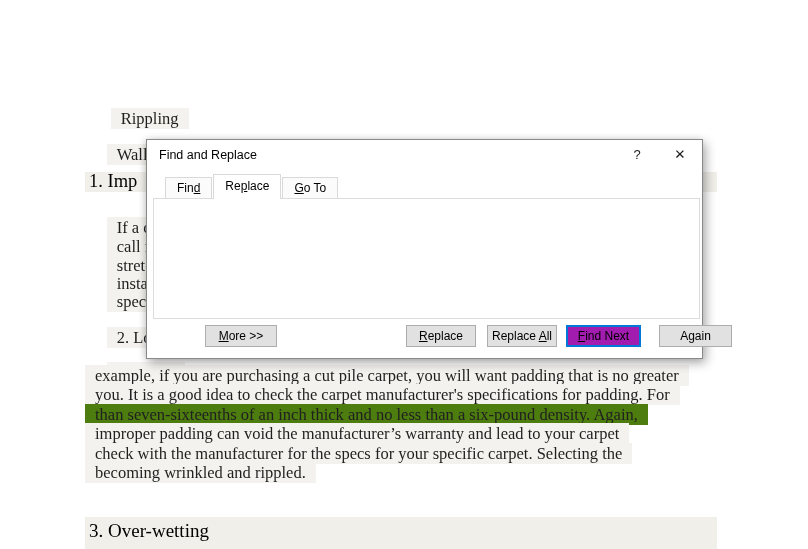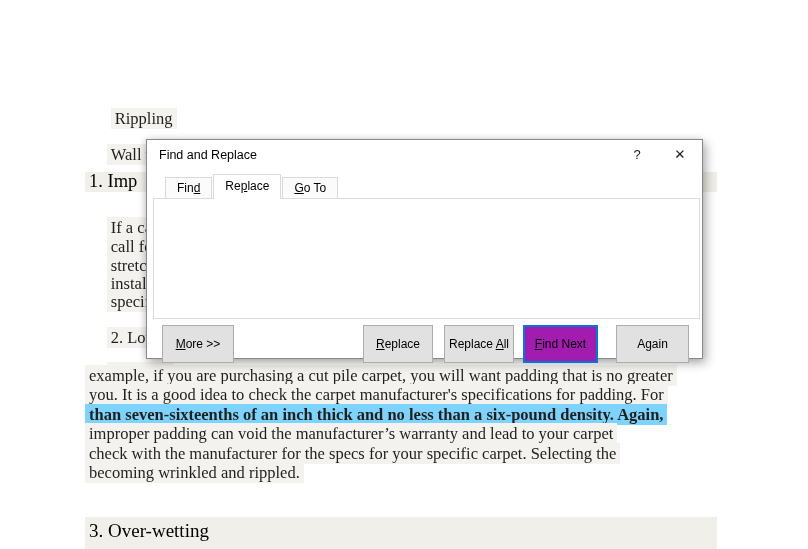--- a/index.html
+++ b/index.html
@@ -2,21 +2,21 @@
 <html><head>
 <meta charset="utf-8">
 <style>
   * { margin:0; padding:0; box-sizing:border-box; }
   html,body { background:#fff; }
   .screen { position:relative; width:808px; height:549px; background:#ffffff; overflow:hidden;
             font-family:"Liberation Serif","DejaVu Serif",serif; color:#1f1f1f; }
 
   
   .doc-line { position:absolute; white-space:pre; font-size:16.5px; line-height:20px; }
-  .hl { background:#f3f2ee; padding:1px 4px;margin-top:35px; }
+  .hl { background:#f3f2ee; padding:1px 10px;margin-top:35px; }
   .hbar { position:absolute; left:85px; width:632px; background:#f1efe9; }
   .h-big { position:absolute; font-weight:normal; font-size:18.5px; white-space:pre; color:#000000; }
   .para { position:absolute; left:85px; top:366px; }
   .para div { white-space:pre; font-size:16.5px; line-height:19.4px; height:19.4px; }
 
   
   .dialog { position:absolute; left:146px; top:139px; width:557px; height:220px;
             background:#ffffff; border:1px solid #898989;
             box-shadow:3px 4px 10px rgba(0,0,0,.32), -2px 0 6px rgba(0,0,0,.10);
             font-family:"Liberation Sans",sans-serif; font-size:12px; color:#000; z-index:10; }
@@ -39,23 +39,23 @@
   .combo { position:absolute; height:22px; width:460px; left:84px; background:#fff;
            border:1px solid #767676; }
   .combo-text { position:absolute; left:6px; top:0; line-height:20px; font-size:12px; white-space:pre; }
   .drop-btn { position:absolute; right:1px; top:1px; width:20px; height:18px;
               background:#e1e1e1; border:1px solid #acacac; cursor:default; }
   .chev { position:absolute; left:5.5px; top:4.5px; width:7px; height:7px;
           border-right:1.6px solid #4a4a4a; border-bottom:1.6px solid #4a4a4a;
           transform:rotate(45deg); }
   .caret { display:inline-block; width:1px; height:13px; background:#000; vertical-align:-2px; }
 
-  .dlg-btn { position:absolute; top:185px; height:38px; background:#e1e1e1;
+  .dlg-btn { position:absolute; top:185px; height:22px; background:#e1e1e1;
              border:1px solid #adadad; font-family:"Liberation Sans",sans-serif;
-             font-size:12px; color:#000; cursor:default; }
+             font-size:12px; color:#000; cursor:default;margin-left:43px; }
   .dlg-btn.default { border-width:2px; border-color:#0078d7; background:#a21caf; }
 </style>
 </head>
 <body>
 
 <div class="screen">
 
   <div>
 
     <div class="doc-line" style="left:86px; top:89px;">
@@ -82,21 +82,21 @@
 
     <div class="doc-line" style="left:82px; top:308px;">
       <span class="hl" style="background: rgb(243, 242, 238);">2. Low Q</span></div>
 
     <div class="doc-line" style="left:82px; top:343px;">
       <span class="hl" style="background: rgb(243, 242, 238);">Low qua</span></div>
 
     <div class="para">
       <div><span class="hl" style="background: rgb(243, 242, 238);">example, if you are purchasing a cut pile carpet, you will want padding that is no greater</span></div>
       <div><span class="hl" style="background: rgb(243, 242, 238);">you. It is a good idea to check the carpet manufacturer's specifications for padding. For</span></div>
-      <div><span class="hl" style="background: #7dd3fc; font-weight: bold;">than seven-sixteenths of an inch thick and no less than a six-pound density. Again,</span></div>
+      <div><span class="hl" style="background: #4d7c0f;">than seven-sixteenths of an inch thick and no less than a six-pound density. Again,</span></div>
       <div><span class="hl" style="background: rgb(243, 242, 238);">improper padding can void the manufacturer’s warranty and lead to your carpet</span></div>
       <div><span class="hl" style="background: rgb(243, 242, 238);">check with the manufacturer for the specs for your specific carpet. Selecting the</span></div>
       <div><span class="hl" style="background: rgb(243, 242, 238); text-align: center;">becoming wrinkled and rippled.</span></div>
     </div>
 
     <div class="hbar" style="top: 517px; height: 32px; background: rgb(241, 239, 233);"></div>
     <div class="h-big" style="left:89px; top:520px; font-size:19px;">3. Over-wetting</div>
   </div>
 
   <div class="dialog">

